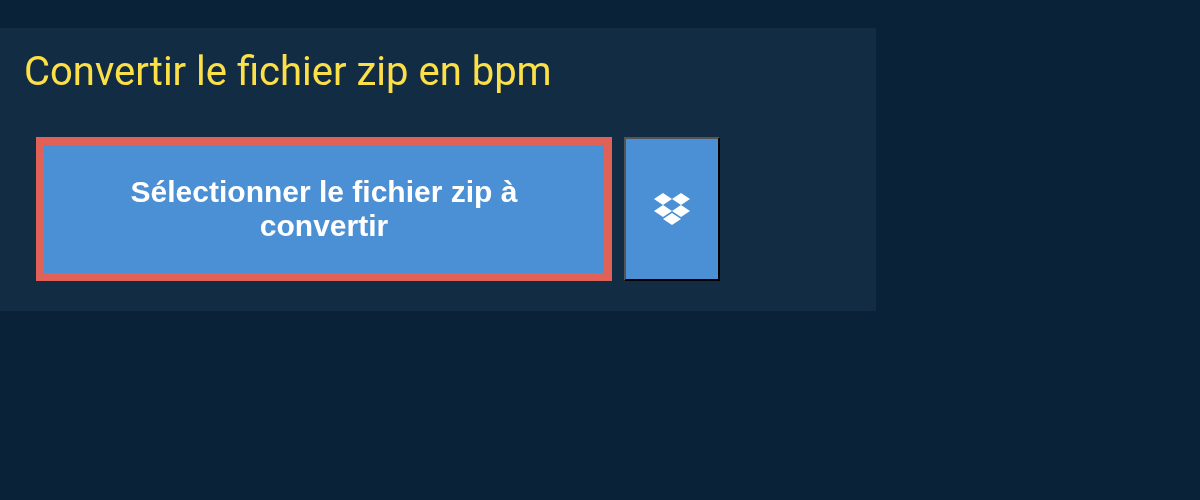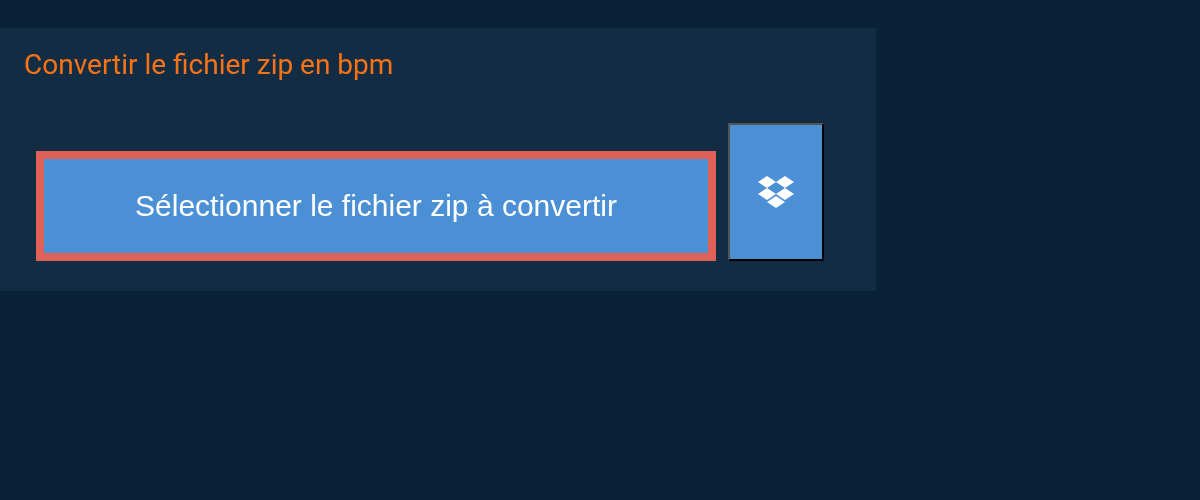--- a/index.html
+++ b/index.html
@@ -19,42 +19,41 @@
       margin: 28px 0 0 0;
       width: 876px;
       padding-bottom: 30px;
     }
     .title-bar {
       background-color: #122c44;
       padding: 20px 24px 24px 24px;
       display: inline-block;
     }
     .title {
-      color: #f97316;
-      font-size: 28px;
+      color: #fde047;
+      font-size: 40px;
       font-weight: 400;
     }
     .button-row {
       display: flex;
       gap: 12px;
       padding: 0 36px;
       margin-top: 18px;
     }
     .select-button {
       background-color: #4b8fd5;
       border: 8px solid #df6158;
       color: #ffffff;
       font-size: 30px;
-      font-weight: 400;
+      font-weight: 700;
       padding: 30px 36px;
       cursor: pointer;
       text-align: center;
       flex: 0 0 auto;
-      width: 680px;
-      margin-top: 28px;
+      width: 576px;
     }
     .dropbox-button {
       background-color: #4b8fd5;
       width: 96px;
       display: flex;
       align-items: center;
       justify-content: center;
       cursor: pointer;
     }
     .dropbox-icon {

